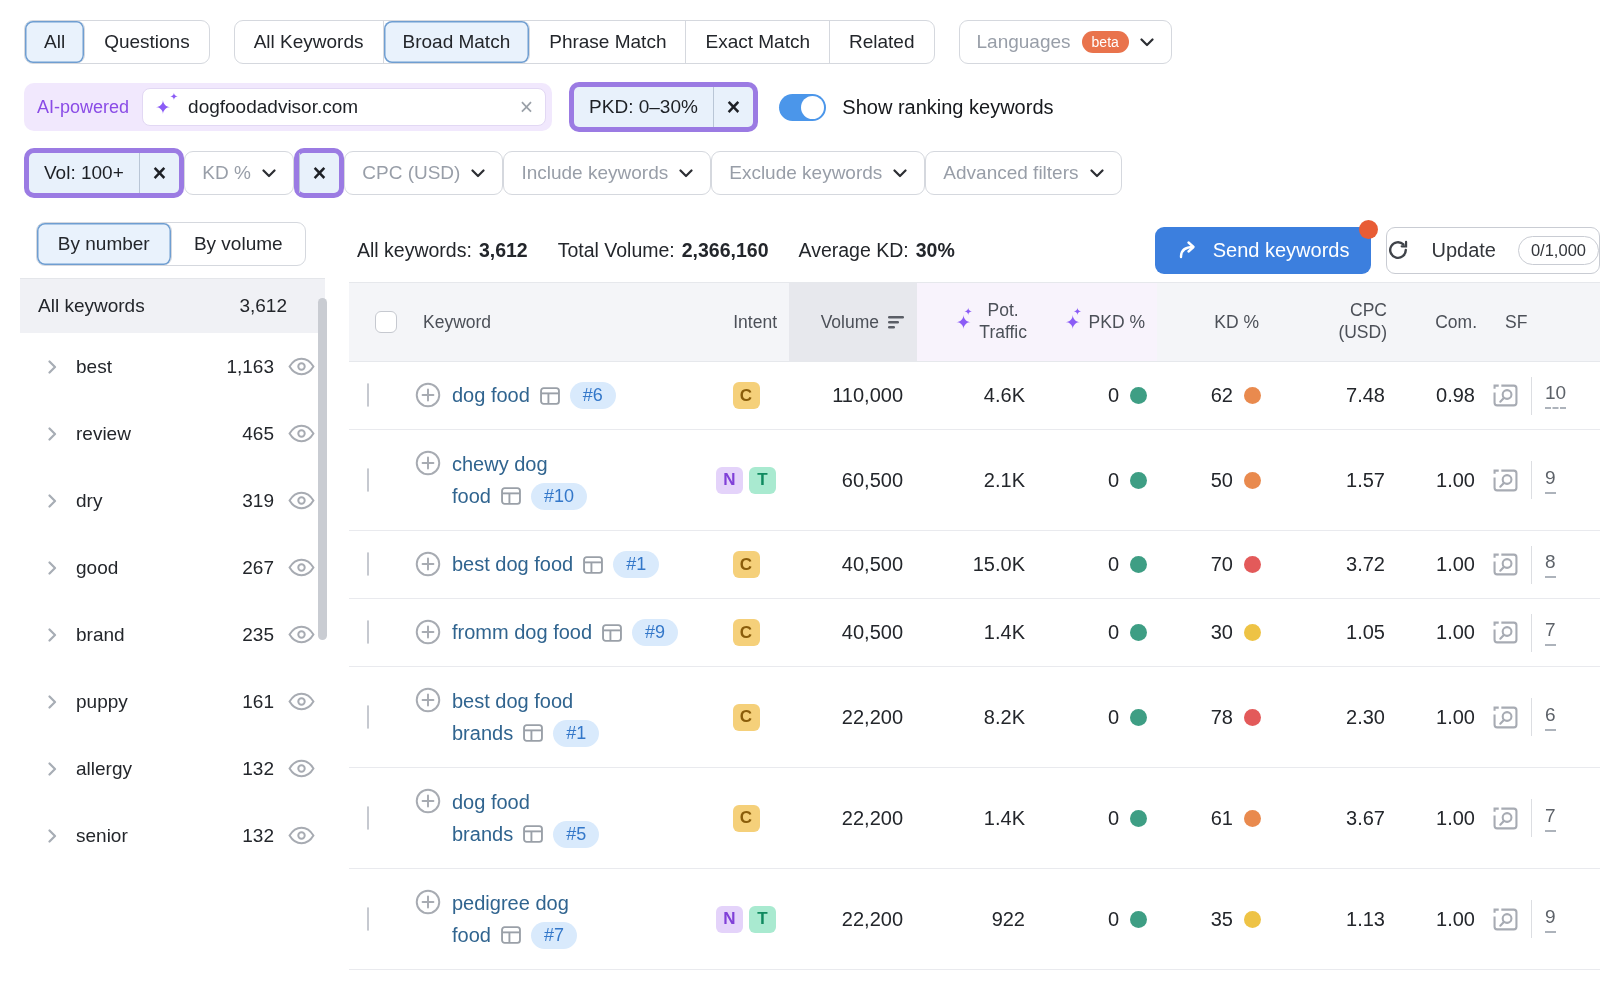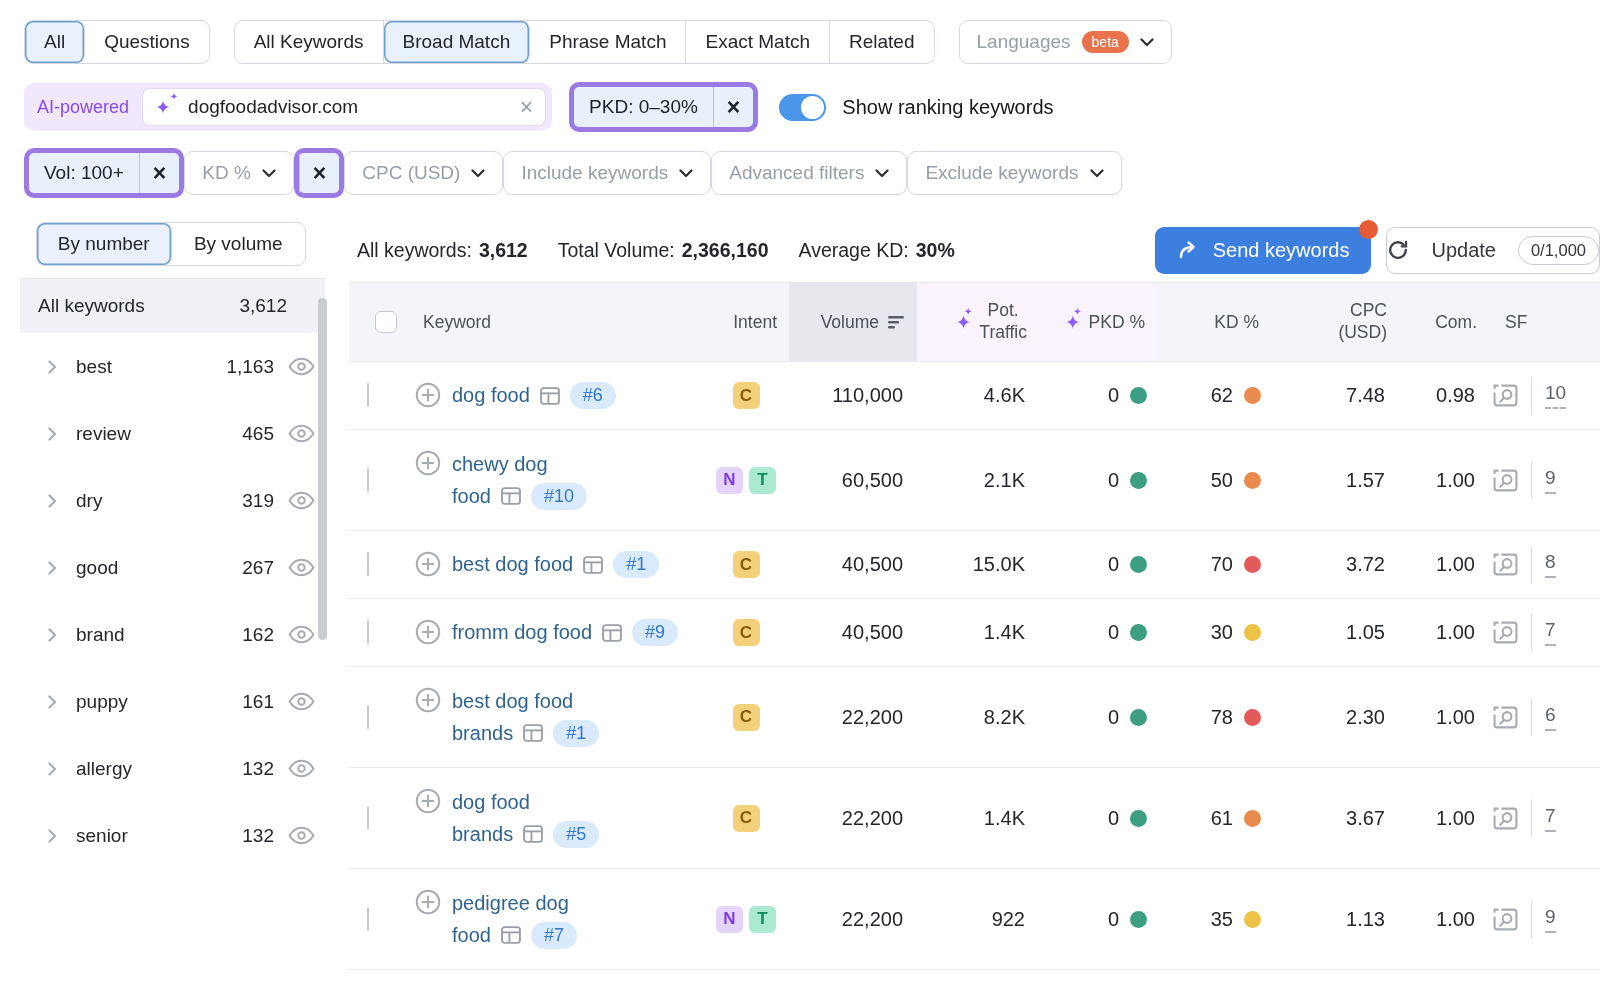--- a/index.html
+++ b/index.html
@@ -170,29 +170,29 @@
     </button>
     <button class="dd-btn">
       <span>Include keywords</span>
       <span class="chev-icon">
         <svg width="14" height="9" viewBox="0 0 14 9">
           <path d="M1.5 1.5 L7 7 L12.5 1.5" stroke="#2c2e33" stroke-width="2.2" fill="none" stroke-linecap="round" stroke-linejoin="round"></path>
         </svg>
       </span>
     </button>
     <button class="dd-btn">
-      <span>Advanced filters</span>
+      <span>Exclude keywords</span>
       <span class="chev-icon">
         <svg width="14" height="9" viewBox="0 0 14 9">
           <path d="M1.5 1.5 L7 7 L12.5 1.5" stroke="#2c2e33" stroke-width="2.2" fill="none" stroke-linecap="round" stroke-linejoin="round"></path>
         </svg>
       </span>
     </button>
     <button class="dd-btn">
-      <span>Exclude keywords</span>
+      <span>Advanced filters</span>
       <span class="chev-icon">
         <svg width="14" height="9" viewBox="0 0 14 9">
           <path d="M1.5 1.5 L7 7 L12.5 1.5" stroke="#2c2e33" stroke-width="2.2" fill="none" stroke-linecap="round" stroke-linejoin="round"></path>
         </svg>
       </span>
     </button>
   </div>
 
 <div class="main">
   <aside class="sidebar">
@@ -265,21 +265,21 @@
             </svg>
           </span>
         </div>
         <div class="group-item">
           <span class="gi-chev">
             <svg width="9" height="14" viewBox="0 0 9 14">
               <path d="M1.5 1.5 L7 7 L1.5 12.5" stroke="#a7adb5" stroke-width="2.2" fill="none" stroke-linecap="round" stroke-linejoin="round"></path>
             </svg>
           </span>
           <span class="gi-label">brand</span>
-          <span class="gi-count">162</span>
+          <span class="gi-count">235</span>
           <span class="gi-eye">
             <svg width="27" height="19" viewBox="0 0 26 18">
               <path d="M1.5 9 C5 3.2 9 1.5 13 1.5 C17 1.5 21 3.2 24.5 9 C21 14.8 17 16.5 13 16.5 C9 16.5 5 14.8 1.5 9 Z" fill="none" stroke="#a7abb2" stroke-width="1.9"></path>
               <circle cx="13" cy="9" r="3.1" fill="none" stroke="#a7abb2" stroke-width="1.9"></circle>
             </svg>
           </span>
         </div>
         <div class="group-item">
           <span class="gi-chev">
             <svg width="9" height="14" viewBox="0 0 9 14">

